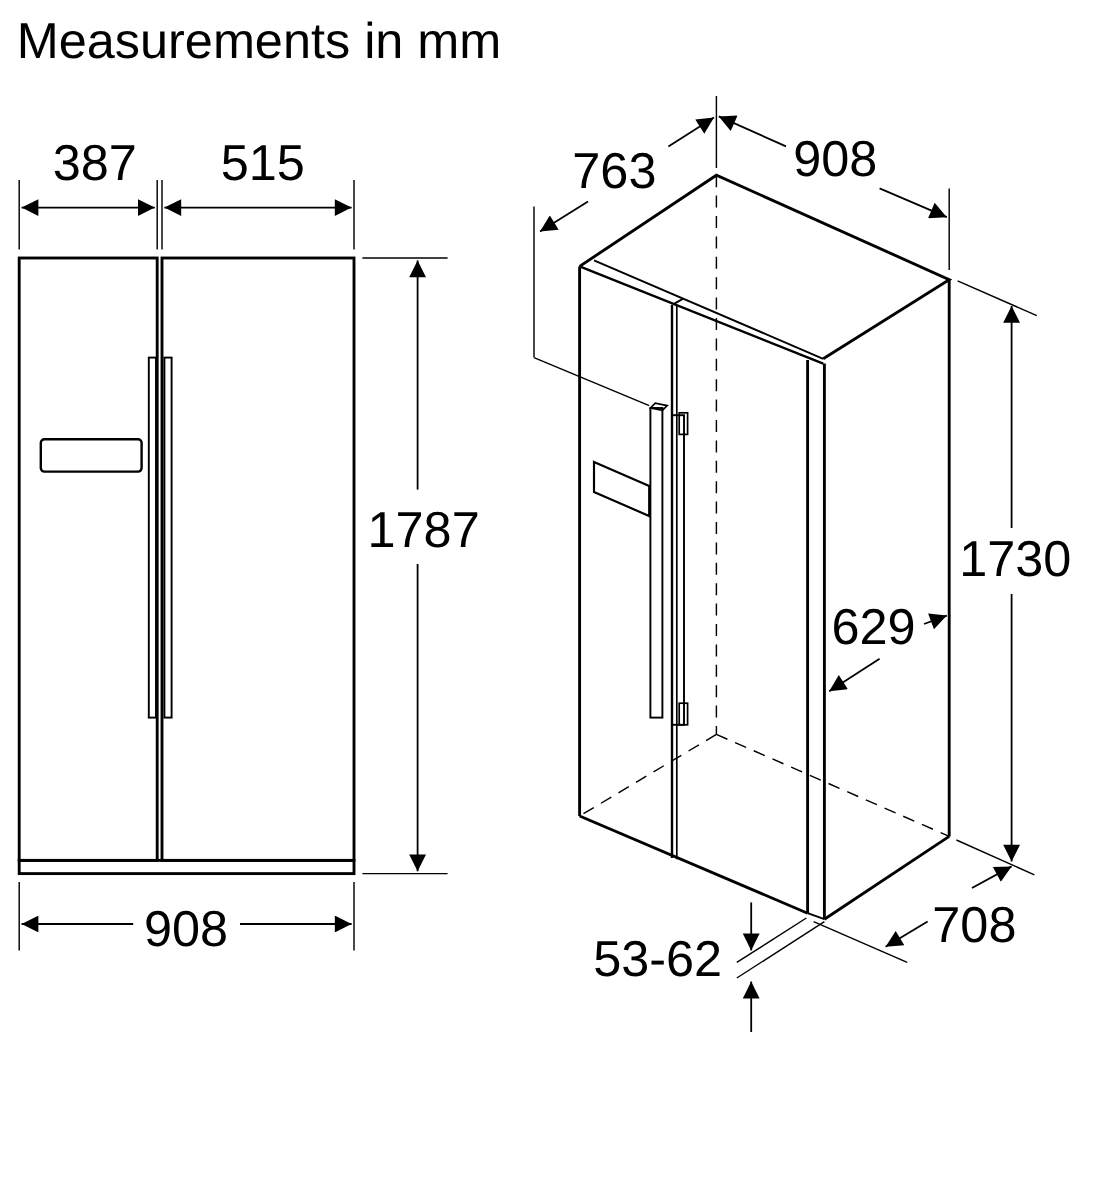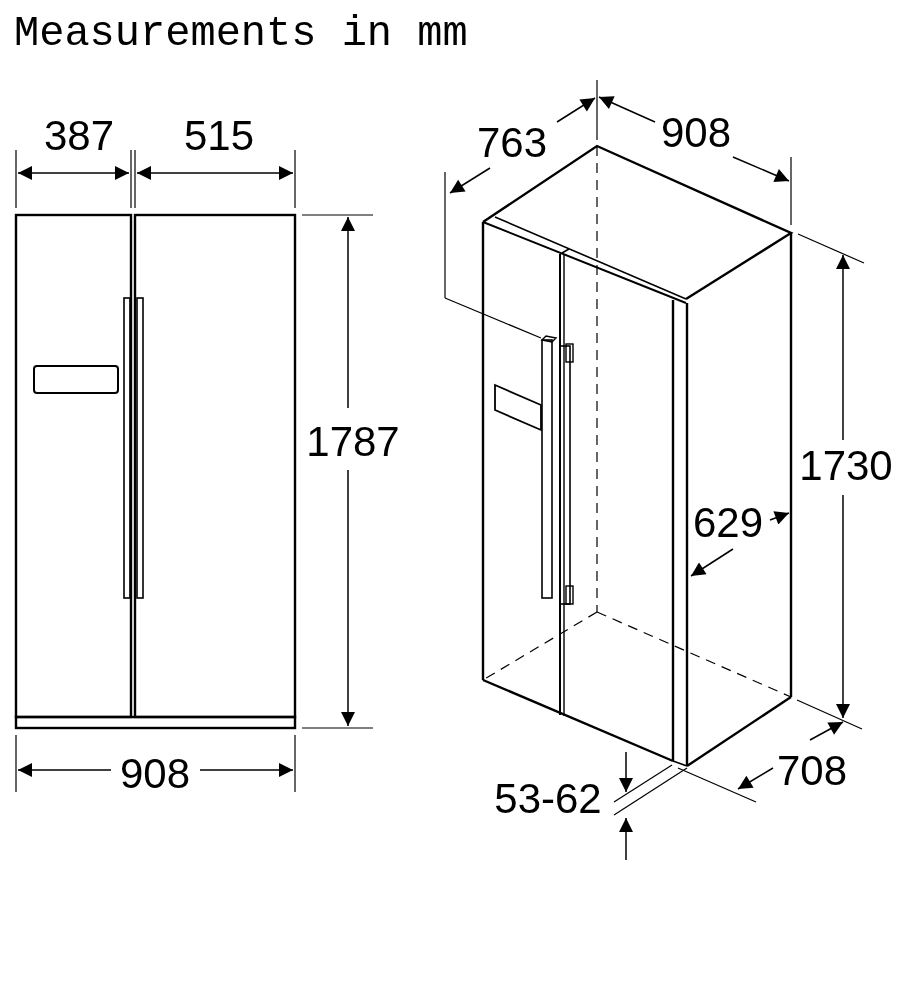--- a/index.html
+++ b/index.html
@@ -1,17 +1,17 @@
 <!DOCTYPE html>
 <html><head>
 <meta charset="utf-8">
 <style>
   html, body { margin: 0; padding: 0; background: #ffffff; }
   body { width: 917px; height: 1000px; position: relative; overflow: hidden; font-family: "Liberation Sans", sans-serif; color: #000; }
-  #title { position: absolute; left: 14px; top: 8px; font-size: 42px; line-height: 52px; font-weight: normal; margin: 0; letter-spacing: 0; font-family: Liberation Mono, monospace; }
+  #title { position: absolute; left: 14px; top: 8px; font-size: 42px; line-height: 52px; font-weight: normal; margin: 0; letter-spacing: 0; }
   svg#drawing { position: absolute; left: 0; top: 0; }
   .dim-label { font-family: "Liberation Sans", sans-serif; font-size: 42px; fill: #000; }
 </style>
 </head>
 <body>
 
 <h1 id="title">Measurements in mm</h1>
 
 <svg id="drawing" width="917" height="1000" viewBox="0 0 917 1000" xmlns="http://www.w3.org/2000/svg">
   <defs>

